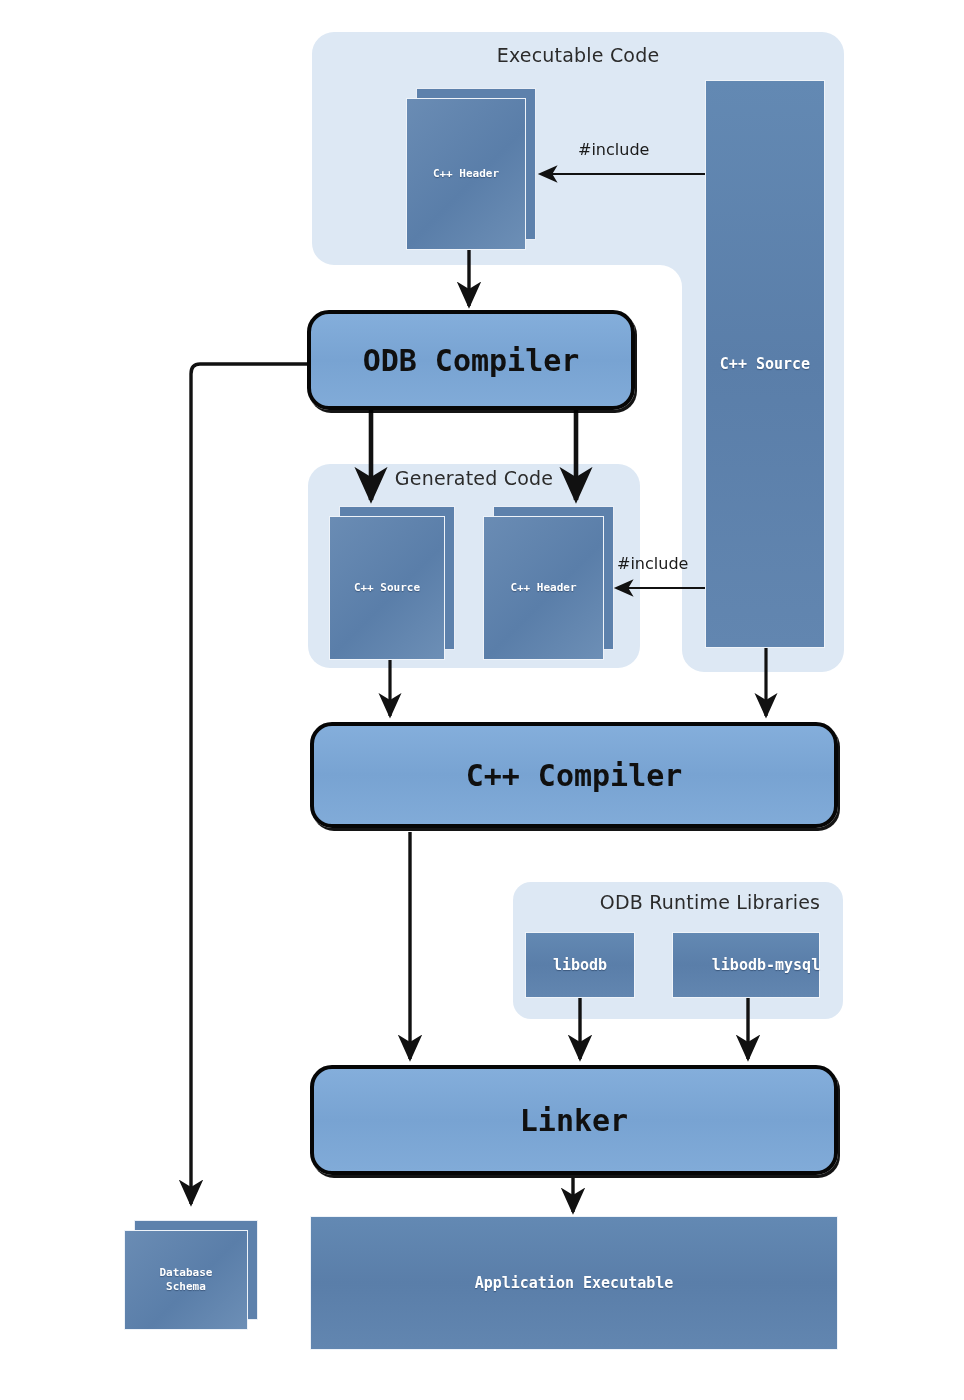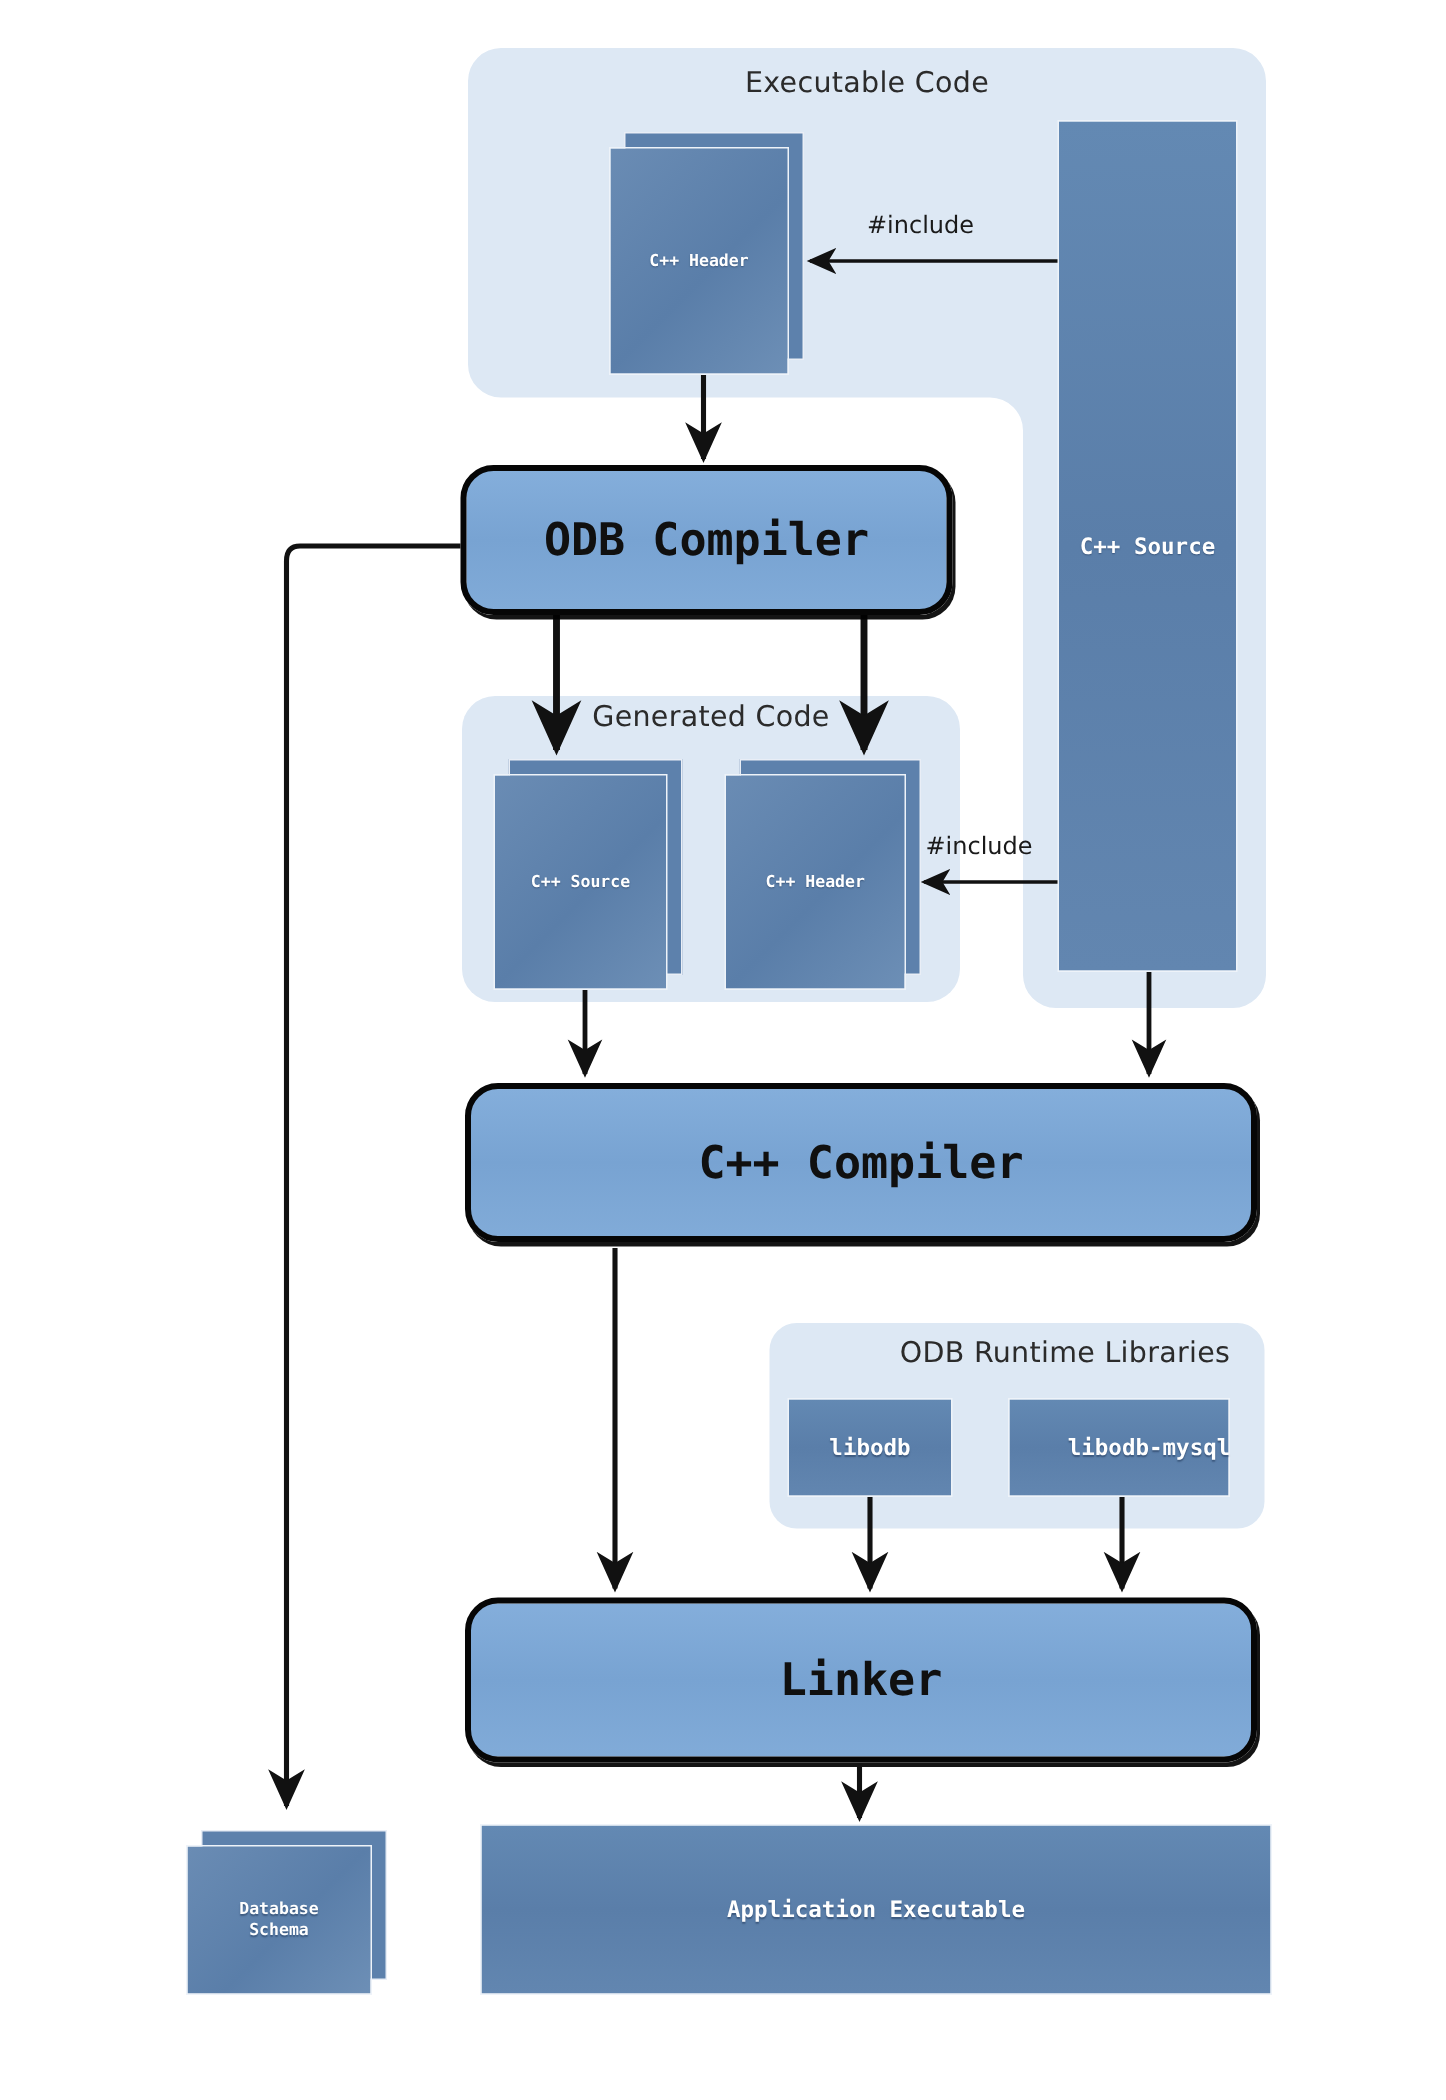--- a/index.html
+++ b/index.html
@@ -235,21 +235,21 @@
   </div>
 
   <div class="doc-node" style="left:124px; top:1220px; width:134px; height:110px;">
     <div class="sheet-back"></div>
     <div class="sheet-front">
       <span class="doc-label">Database
 Schema</span>
     </div>
   </div>
 
-  <div class="flat-node" style="left:320px; top:1216px; width:528px; height:114px;">
+  <div class="flat-node" style="left:310px; top:1216px; width:528px; height:134px;">
     <span class="flat-label">Application Executable</span>
   </div>
 
   <div class="edge-label" style="left:578px; top:140px;">#include</div>
 
   <div class="edge-label" style="left:617px; top:554px;">#include</div>
 
 </div>
 
 </body></html>

